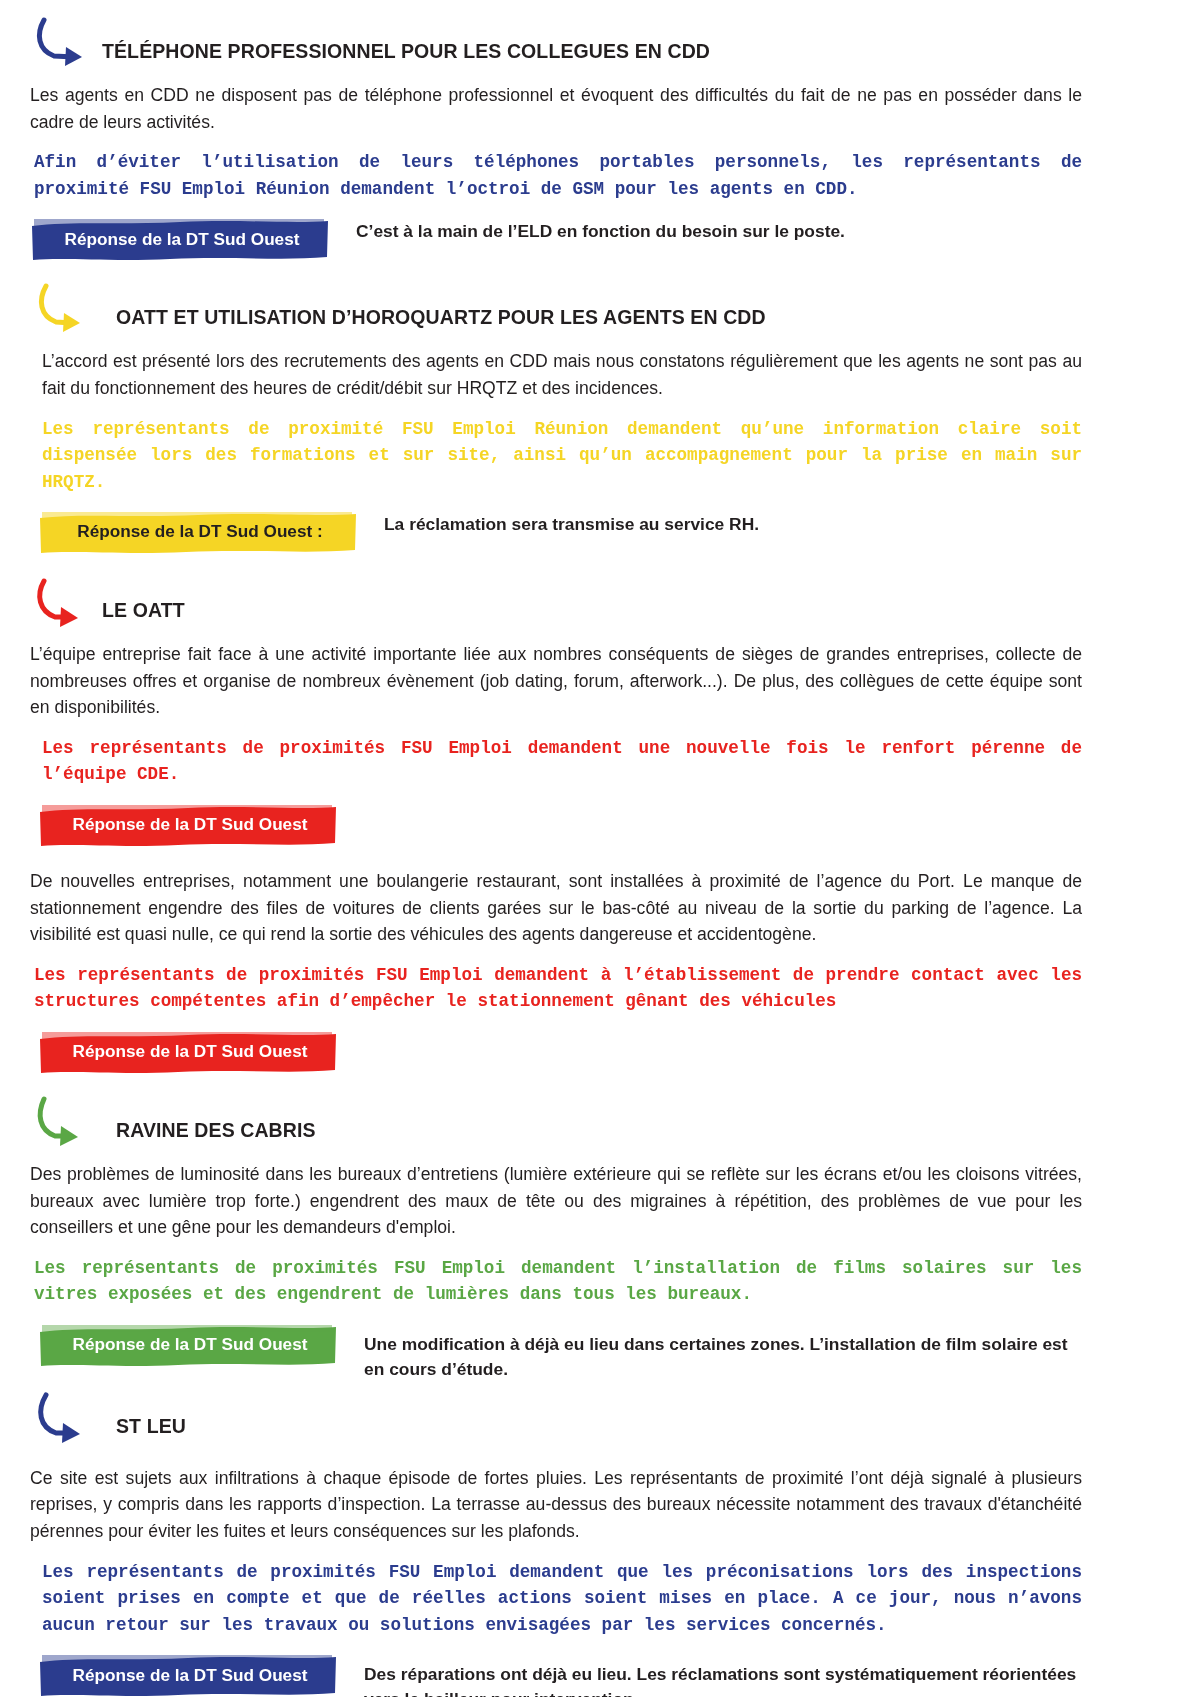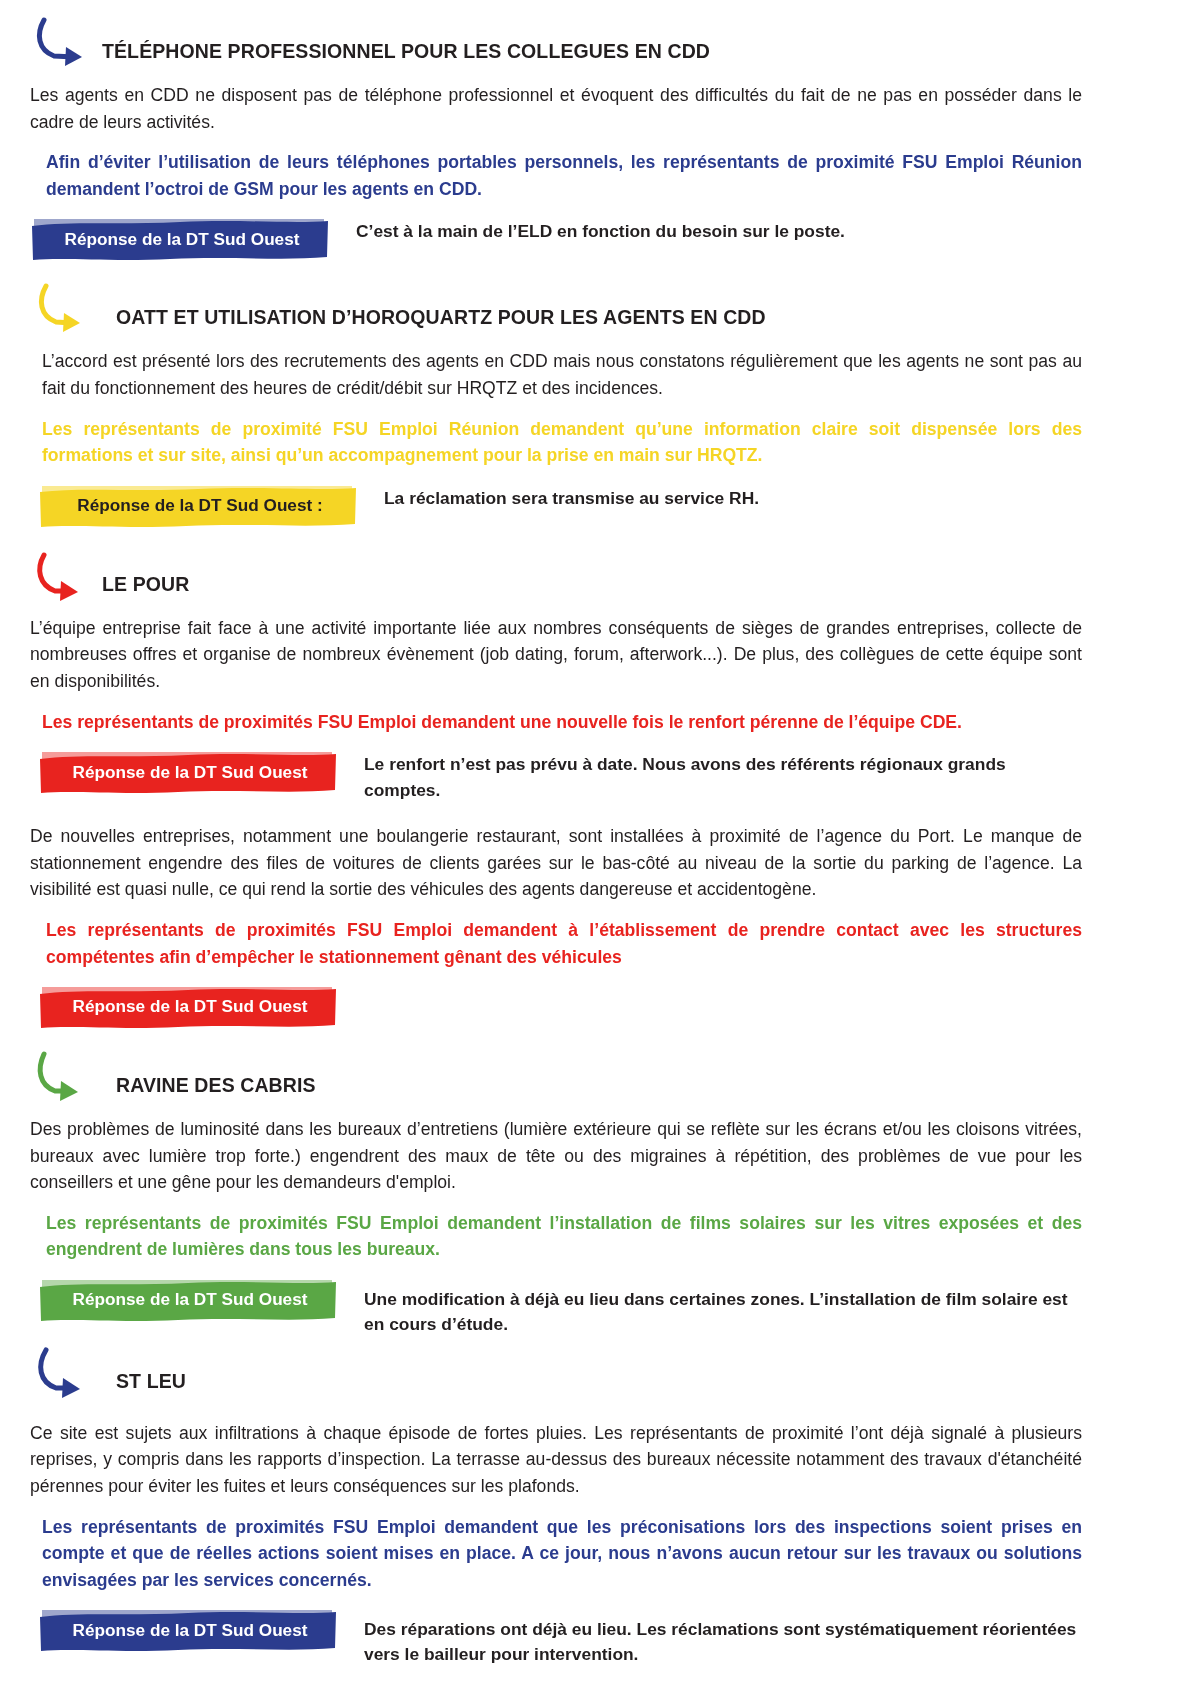--- a/index.html
+++ b/index.html
@@ -52,21 +52,22 @@
     font-weight: 400;
   }
   p.body.tight { margin-top: 20px; }
 
   
   p.demand {
     font-size: 17.6px;
     line-height: 1.50;
     font-weight: bold;
     text-align: justify;
-    margin: 14px 0 0 16px;
+    margin: 14px 0 0 4px;
+    font-family: Liberation Mono, monospace;
   }
   p.demand.blue   { color: #2b3c8e; }
   p.demand.yellow { color: #f5d525; margin-left: 12px; }
   p.demand.red    { color: #e8231f; }
   p.demand.red.ind { margin-left: 12px; }
   p.demand.green  { color: #5aa745; }
 
   
   .response {
     display: flex;
@@ -176,38 +177,37 @@
 
   <div class="spacer-md"></div>
 
   <div class="section-head">
     <span class="arrow-wrap">
       <svg viewBox="0 0 72 56" xmlns="http://www.w3.org/2000/svg">
         <path d="M14 6 C6 20 9 36 25 42 L40 42" fill="none" stroke="#e8231f" stroke-width="5" stroke-linecap="round"></path>
         <path d="M31 32 L48 43 L30 52 Z" fill="#e8231f"></path>
       </svg>
     </span>
-    <span class="section-title">LE POUR</span>
+    <span class="section-title">LE OATT</span>
   </div>
 
   <p class="body">L’équipe entreprise fait face à une activité importante liée aux nombres conséquents de sièges de grandes entreprises, collecte de nombreuses offres et organise de nombreux évènement (job dating, forum, afterwork...). De plus, des collègues de cette équipe sont en disponibilités.</p>
 
   <p class="demand red ind">Les représentants de proximités FSU Emploi demandent une nouvelle fois le renfort pérenne de l’équipe CDE.</p>
 
   <div class="response pad">
     <span class="badge">
       <span class="brush">
         <svg viewBox="0 0 300 46" preserveAspectRatio="none" xmlns="http://www.w3.org/2000/svg">
           <path d="M2 10 C40 5 90 9 150 6 C210 3 260 8 298 5 L297 41 C250 45 200 40 140 43 C80 46 36 41 3 44 Z" fill="#e8231f"></path>
           <rect x="4" y="3" width="290" height="7" fill="#e8231f" opacity="0.45"></rect>
         </svg>
       </span>
       <span class="btxt">Réponse de la DT Sud Ouest</span>
     </span>
-    <span class="answer">Le renfort n’est pas prévu à date. Nous avons des référents régionaux grands comptes.</span>
   </div>
 
   <p class="body tight">De nouvelles entreprises, notamment une boulangerie restaurant, sont installées à proximité de l’agence du Port. Le manque de stationnement engendre des files de voitures de clients garées sur le bas-côté au niveau de la sortie du parking de l’agence. La visibilité est quasi nulle, ce qui rend la sortie des véhicules des agents dangereuse et accidentogène.</p>
 
   <p class="demand red">Les représentants de proximités FSU Emploi demandent à l’établissement de prendre contact avec les structures compétentes afin d’empêcher le stationnement gênant des véhicules</p>
 
   <div class="response pad">
     <span class="badge">
       <span class="brush">
         <svg viewBox="0 0 300 46" preserveAspectRatio="none" xmlns="http://www.w3.org/2000/svg">

